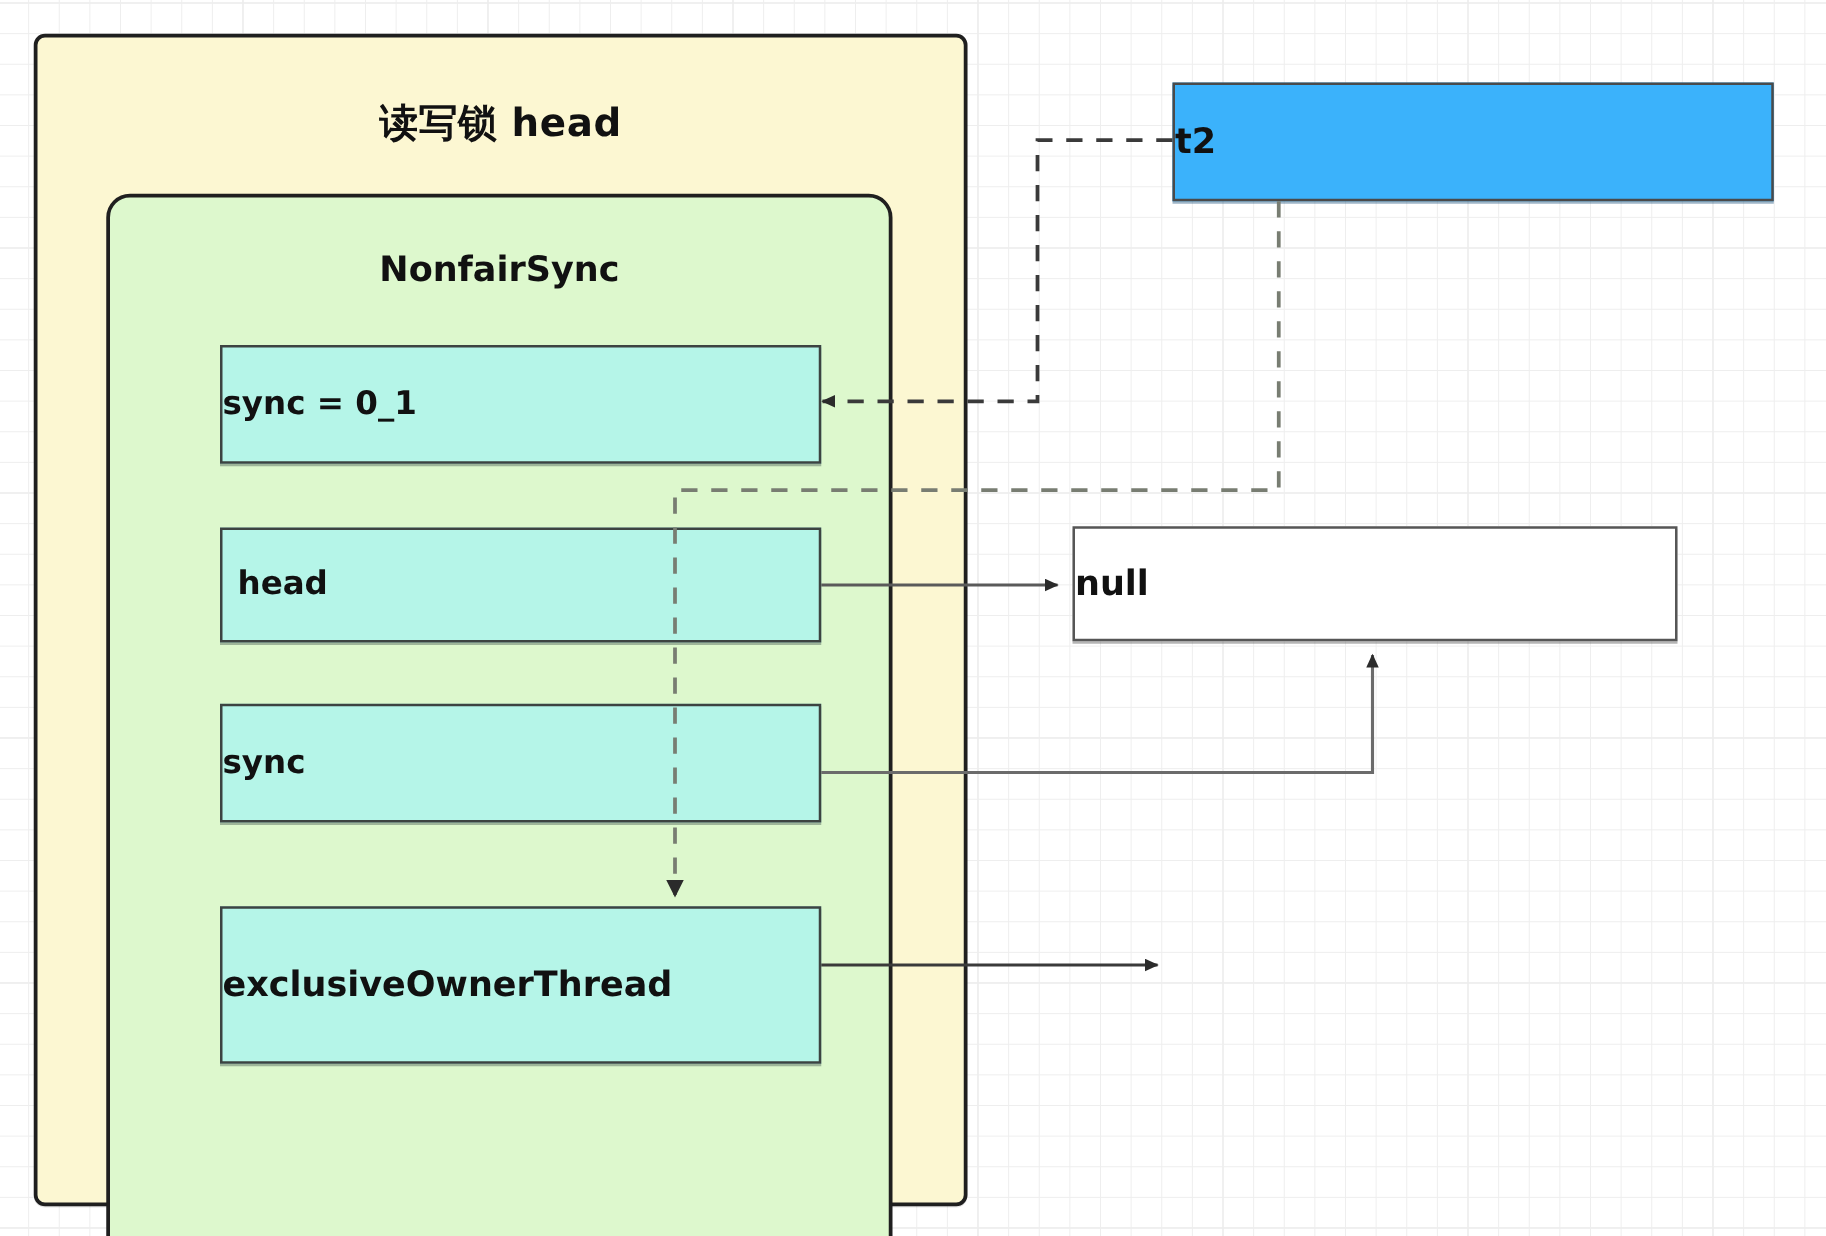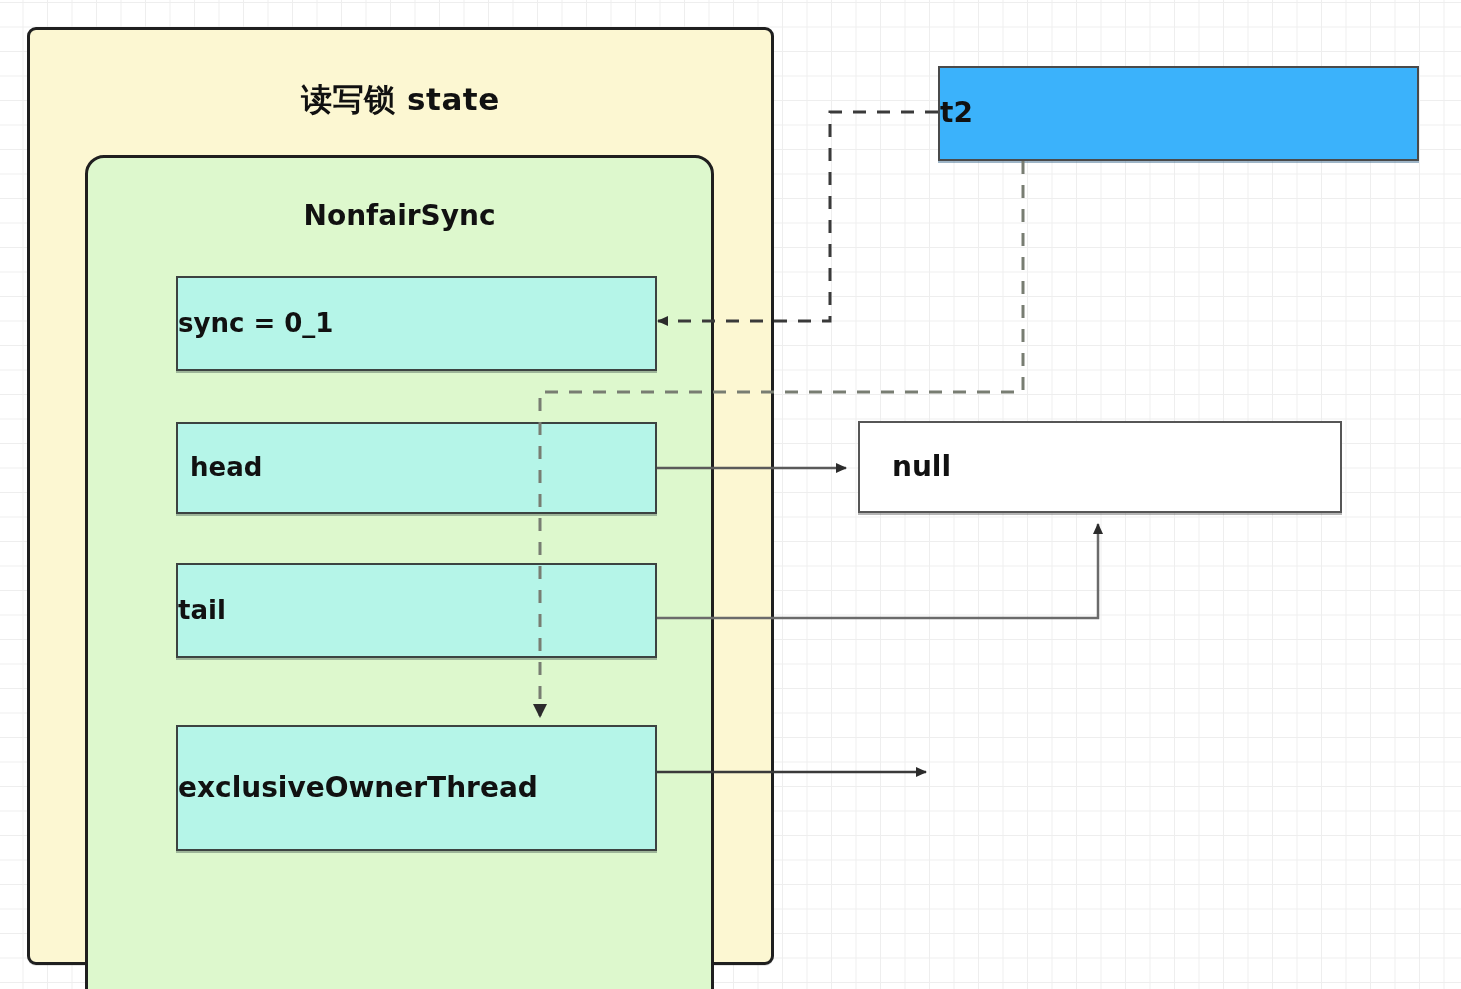--- a/index.html
+++ b/index.html
@@ -87,55 +87,54 @@
 
   .null-box {
     left: 858px;
     top: 421px;
     width: 484px;
     height: 92px;
     background: #ffffff;
     border: 2px solid #565656;
     font-size: 28px;
     box-shadow: 0 2px 0 rgba(90,90,90,0.45);
-    padding-left: 32px;
   }
   svg.edges {
     position: absolute;
     left: 0;
     top: 0;
     width: 1461px;
     height: 989px;
     pointer-events: none;
     overflow: visible;
   }
 </style>
 </head>
 <body>
 
 <div id="canvas">
 
   <div class="node outer-sync">
-    <span>读写锁 state</span>
+    <span>读写锁 head</span>
   </div>
 
   <div class="node inner-sync">
     <span>NonfairSync</span>
   </div>
 
   <div class="node field field-state">
     <span>sync = 0_1</span>
   </div>
 
   <div class="node field field-head">
     <span>head</span>
   </div>
 
   <div class="node field field-tail">
-    <span>tail</span>
+    <span>sync</span>
   </div>
 
   <div class="node field field-eot">
     <span>exclusiveOwnerThread</span>
   </div>
 
   <div class="node thread-box thread-t2">
     <span>t2</span>
   </div>
 

